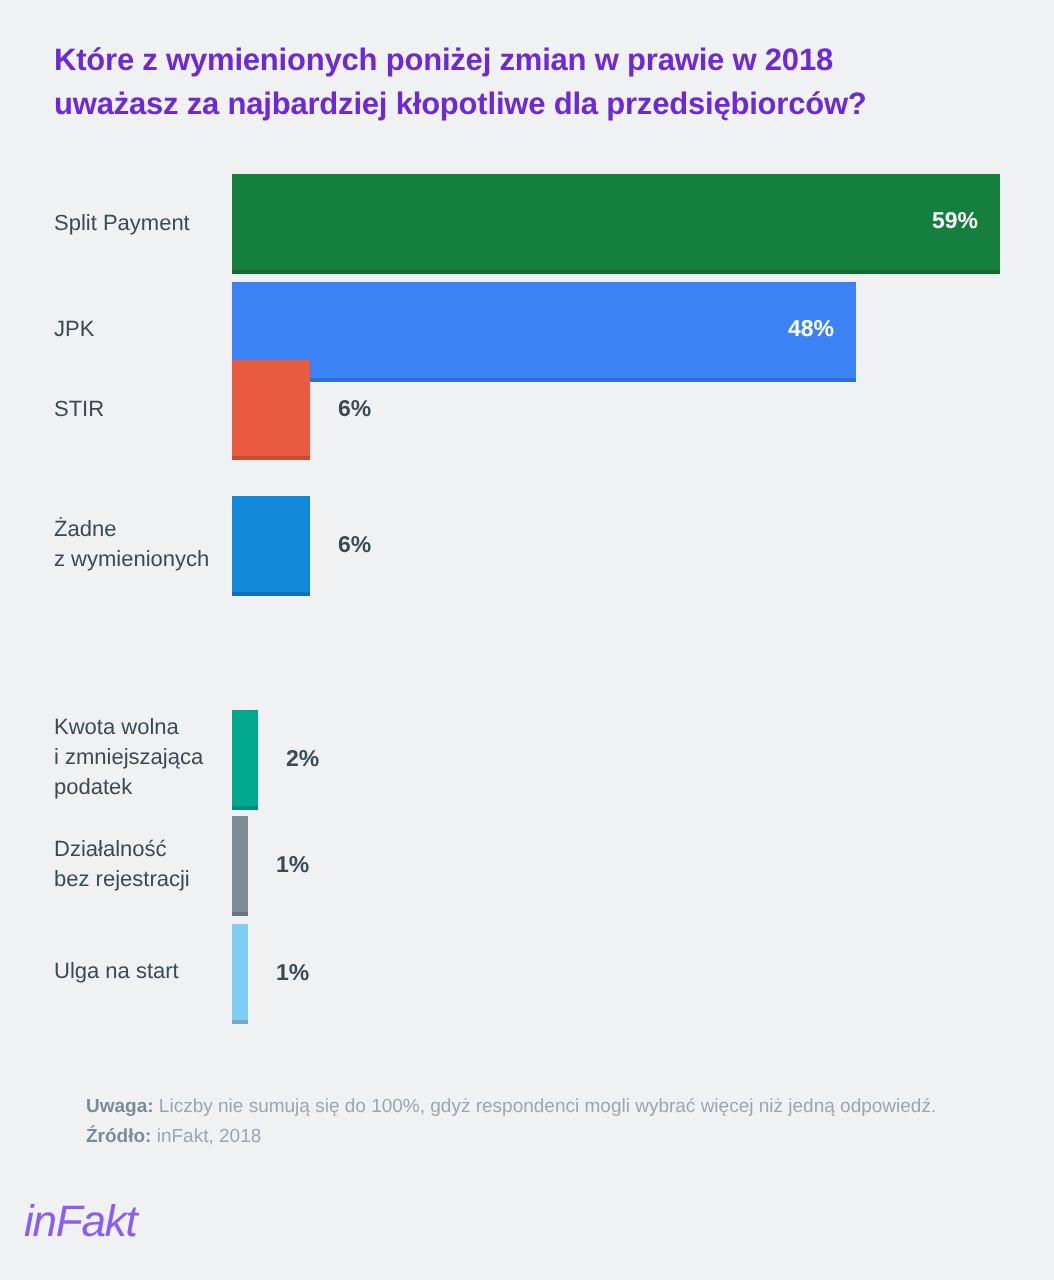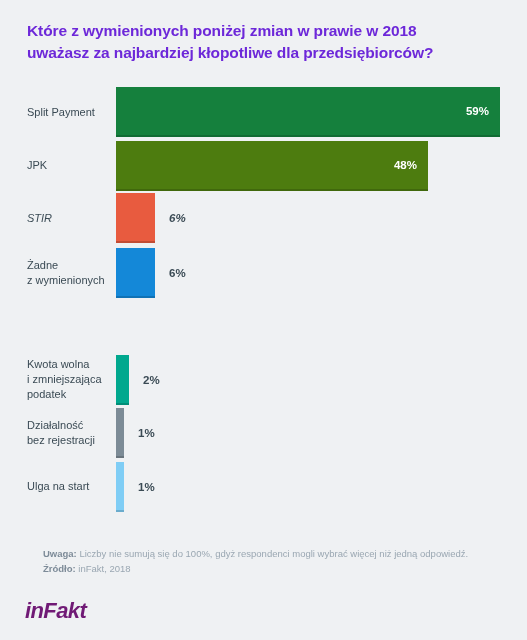--- a/index.html
+++ b/index.html
@@ -103,26 +103,26 @@
   .footnote .lead {
     font-weight: bold;
     color: #7d8b98;
     margin-left: 16px;
   }
   .footnote-line { display: block; }
 
   
   .logo {
     position: absolute;
-    left: 25px;
+    left: 12px;
     top: 598px;
     font-size: 22px;
-    font-weight: bold;
+    font-weight: normal;
     font-style: italic;
-    color: #701a75;
+    color: #8b5cf6;
     letter-spacing: -0.6px;
   }
 </style>
 </head>
 <body>
 
 <div class="page">
 
   <div class="title">
     <span>Które z wymienionych poniżej zmian w prawie w 2018</span>
@@ -138,26 +138,26 @@
           <div class="bar" style="width: 384px; background: #15803d;">
             <div class="val-inside">59%</div>
           </div>
         </div>
       </div>
       <div class="row" style="top: 55.5px; height: 50px;">
         <div class="cat-label">
           <div>JPK</div>
         </div>
         <div class="bar-wrap" style="height: 50px; width: 312px;">
-          <div class="bar" style="width: 312px; background: #4d7c0f;">
+          <div class="bar" style="width: 312px; background: #3b82f6;">
             <div class="val-inside">48%</div>
           </div>
         </div>
       </div>
-      <div class="row" style="top: 108px; height: 50px; font-style: italic;">
+      <div class="row" style="top: 95px; height: 50px;">
         <div class="cat-label">
           <div>STIR</div>
         </div>
         <div class="bar-wrap" style="height: 50px; width: 39px;">
           <div class="bar" style="width: 39px; background: rgb(232, 91, 63);"></div>
         </div>
         <div class="val-outside" style="left: 169px;">6%</div>
       </div>
       <div class="row" style="top: 162.5px; height: 50px;">
         <div class="cat-label">

